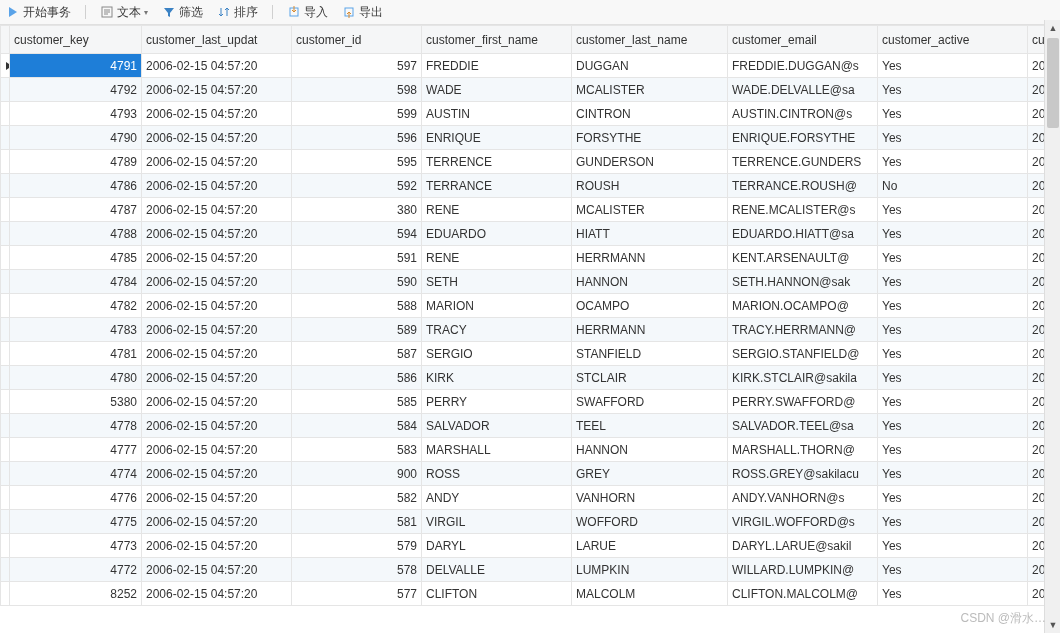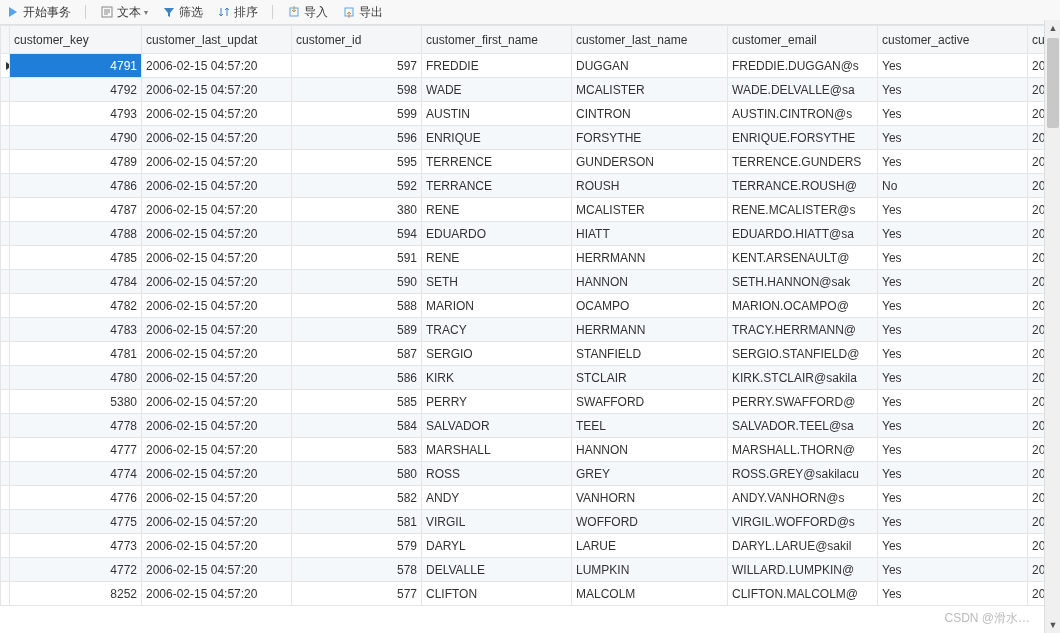--- a/index.html
+++ b/index.html
@@ -74,21 +74,21 @@
   background:#f0f0f0; border-left:1px solid #ddd;
 }
 .vsb .up, .vsb .dn {
   position:absolute; left:0; width:16px; height:16px;
   display:flex; align-items:center; justify-content:center;
   font-size:9px; color:#555; cursor:pointer;
 }
 .vsb .up{top:0;} .vsb .dn{bottom:0;}
 .vsb .thumb{position:absolute; left:2px; top:18px; width:12px; height:90px; background:#c8c8c8; border-radius:2px;}
 .watermark {
-  position:absolute; right:30px; bottom:6px; font-size:12px; color:#bbb;
+  position:absolute; right:14px; bottom:6px; font-size:12px; color:#bbb;
   pointer-events:none;
 }
 </style>
 </head>
 <body>
 
 <div class="toolbar">
   <div class="btn">
     <span class="ic">
       <svg width="12" height="12" viewBox="0 0 12 12">
@@ -345,21 +345,21 @@
           <td class="col-fn">MARSHALL</td>
           <td class="col-ln">HANNON</td>
           <td class="col-em">MARSHALL.THORN@</td>
           <td class="col-ac">Yes</td>
           <td class="col-end">2006</td>
         </tr>
         <tr>
           <td class="gut"></td>
           <td class="col-key">4774</td>
           <td class="col-upd">2006-02-15 04:57:20</td>
-          <td class="col-id">580</td>
+          <td class="col-id">900</td>
           <td class="col-fn">ROSS</td>
           <td class="col-ln">GREY</td>
           <td class="col-em">ROSS.GREY@sakilacu</td>
           <td class="col-ac">Yes</td>
           <td class="col-end">2006</td>
         </tr>
         <tr>
           <td class="gut"></td>
           <td class="col-key">4776</td>
           <td class="col-upd">2006-02-15 04:57:20</td>

